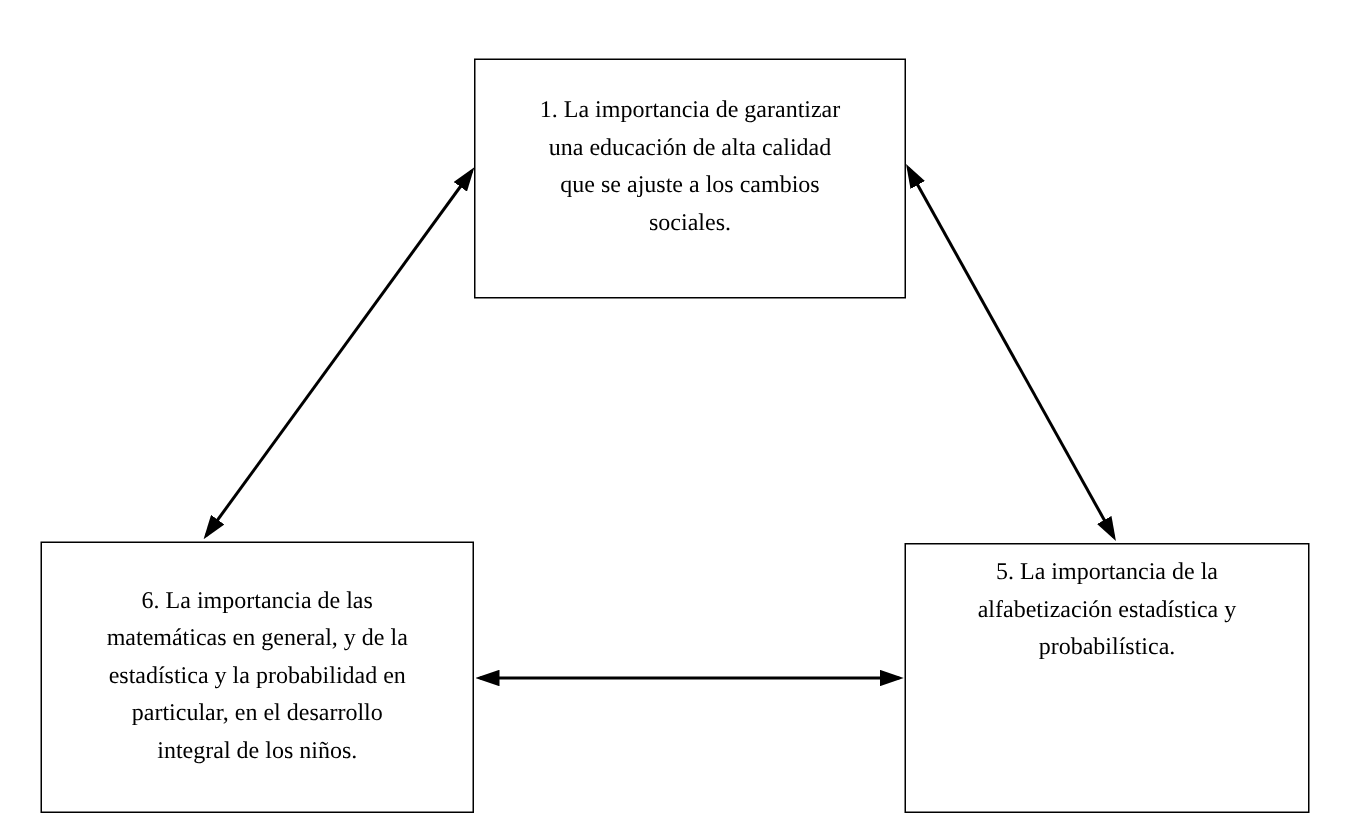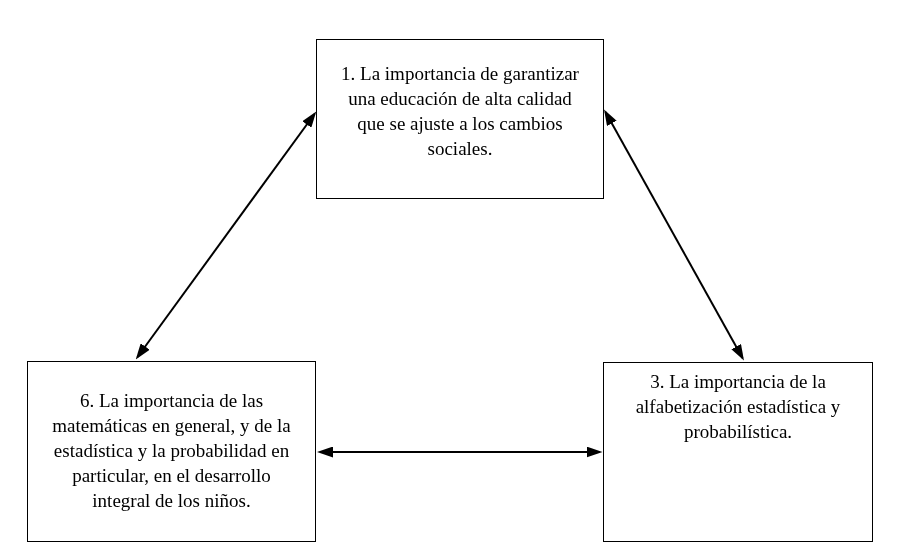--- a/index.html
+++ b/index.html
@@ -23,21 +23,21 @@
     width: 897px;
     height: 557px;
     pointer-events: none;
   }
   .node {
     position: absolute;
     box-sizing: border-box;
     border: 1.5px solid #000000;
     background: #ffffff;
     text-align: center;
-    font-size: 19px;
+    font-size: 16px;
     line-height: 25px;
   }
   .node .node-text {
     display: block;
     white-space: pre-line;
   }
   .node-1 {
     left: 316px;
     top: 39px;
     width: 288px;
@@ -84,18 +84,18 @@
 
   <div class="node node-2">
     <span class="node-text">6. La importancia de las
 matemáticas en general, y de la
 estadística y la probabilidad en
 particular, en el desarrollo
 integral de los niños.</span>
   </div>
 
   <div class="node node-3">
-    <span class="node-text">3. La importancia de la
+    <span class="node-text">5. La importancia de la
 alfabetización estadística y
 probabilística.</span>
   </div>
 
 </div>
 
 </body></html>

